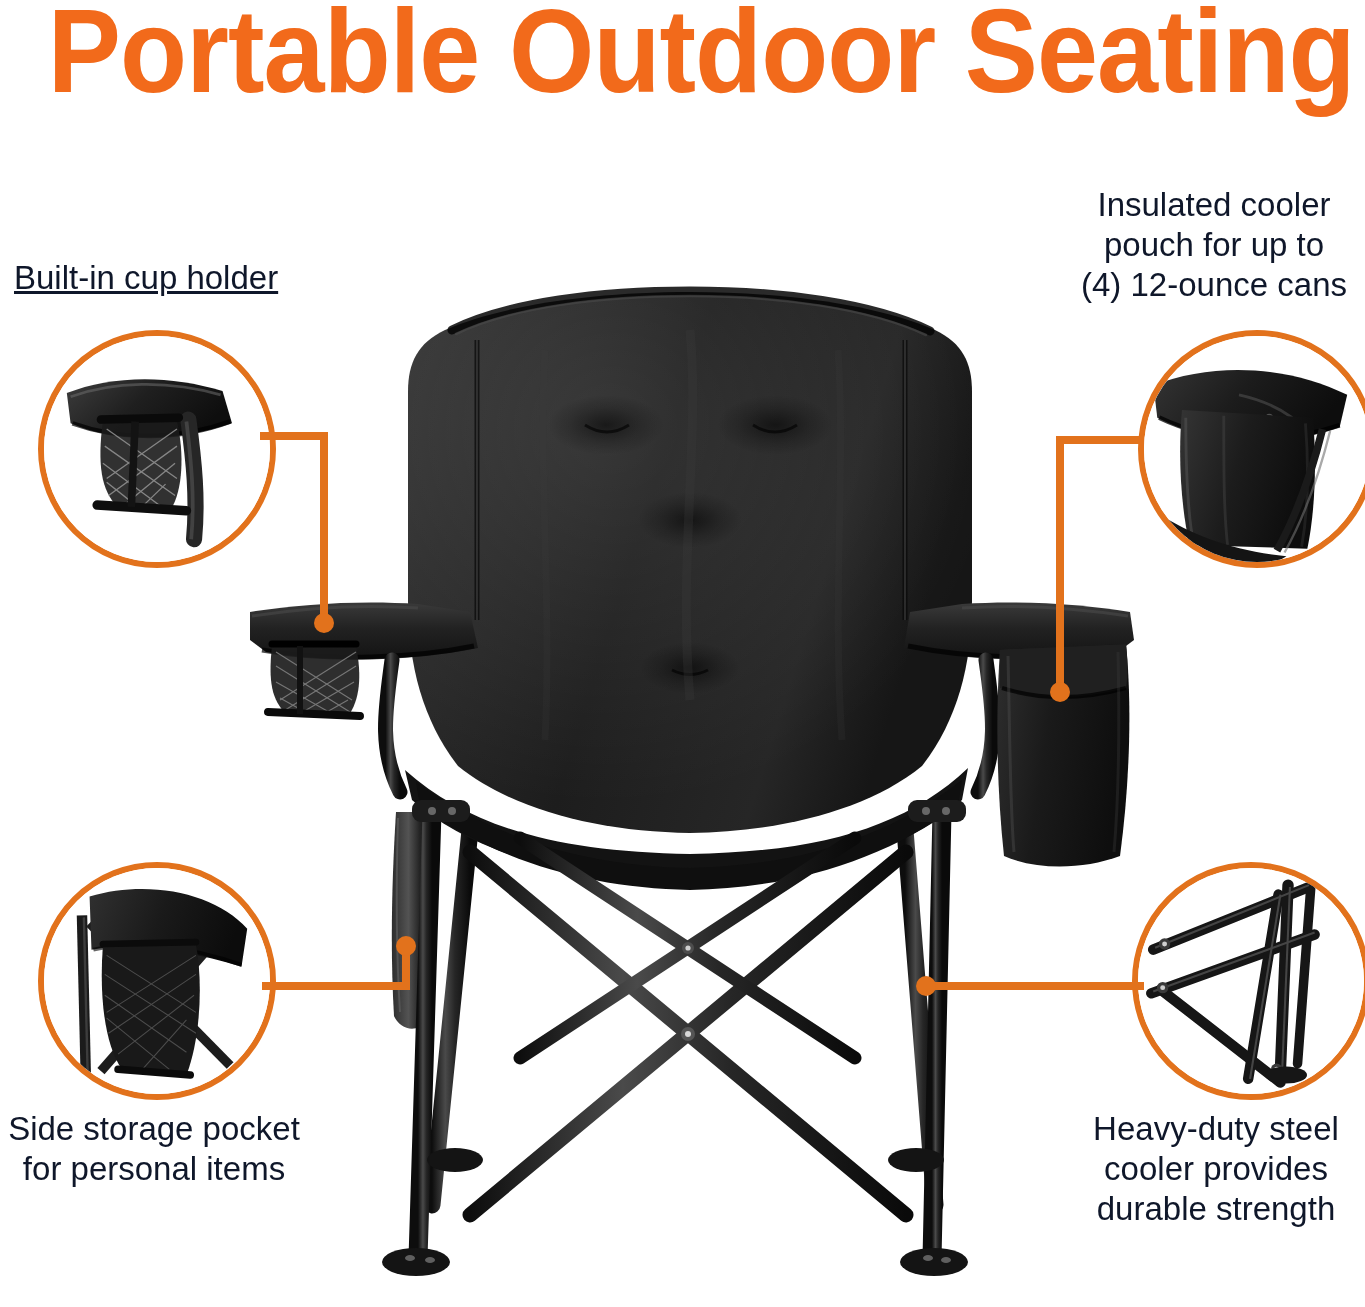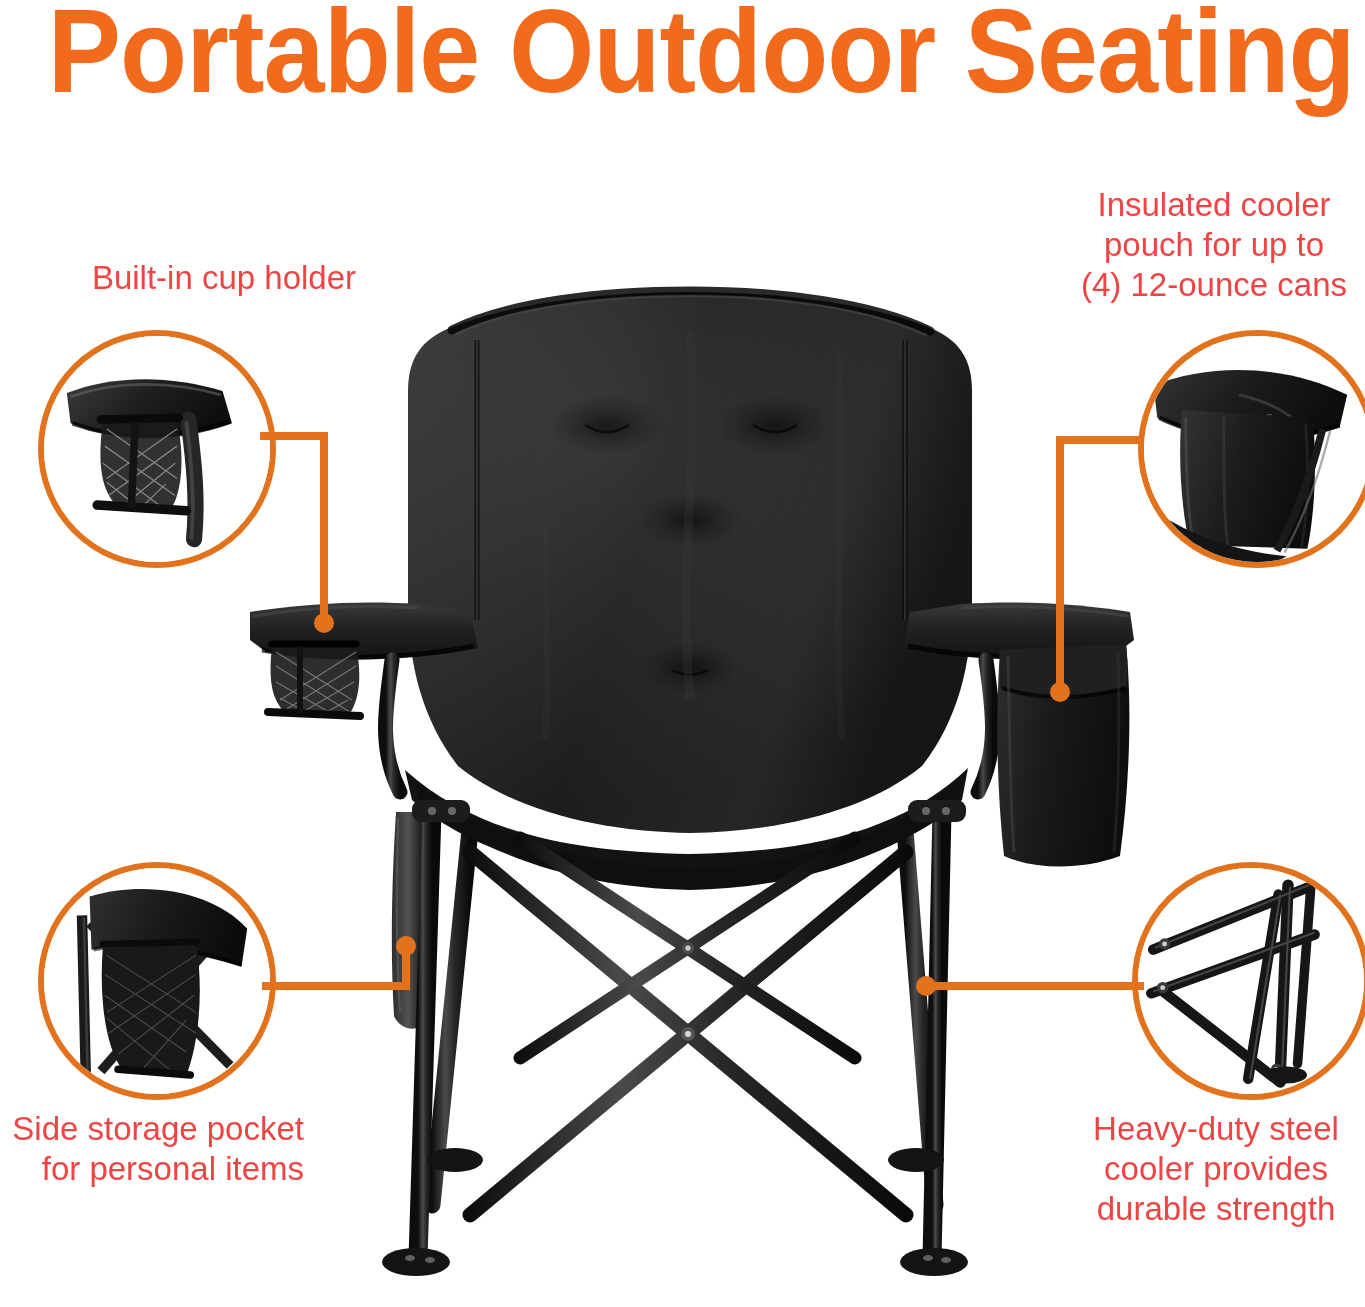--- a/index.html
+++ b/index.html
@@ -31,29 +31,29 @@
     font-weight: 700;
     letter-spacing: -1px;
     transform: scaleX(0.93);
     transform-origin: 50% 50%;
     white-space: nowrap;
   }
 
   
   .caption {
     position: absolute;
-    color: #ef4444;
+    color: #0f172a;
     font-size: 33px;
     line-height: 40px;
     font-weight: 400;
     white-space: pre-line;
   }
-  #caption-cupholder   { left: 14px;   top: 258px;  text-align: center; width: 420px; }
+  #caption-cupholder   { left: 14px;   top: 258px;  text-align: left; width: 420px; text-decoration: underline; }
   #caption-cooler      { right: 6px;   top: 185px;  text-align: center; width: 290px; }
-  #caption-pocket      { left: 4px;    top: 1109px; text-align: right; width: 300px; }
+  #caption-pocket      { left: 4px;    top: 1109px; text-align: center; width: 300px; }
   #caption-frame       { right: 4px;   top: 1109px; text-align: center; width: 290px; }
 
   
   .inset {
     position: absolute;
     border-radius: 50%;
     border: 6px solid #e2721c;
     background: #ffffff;
     overflow: hidden;
     box-sizing: border-box;

